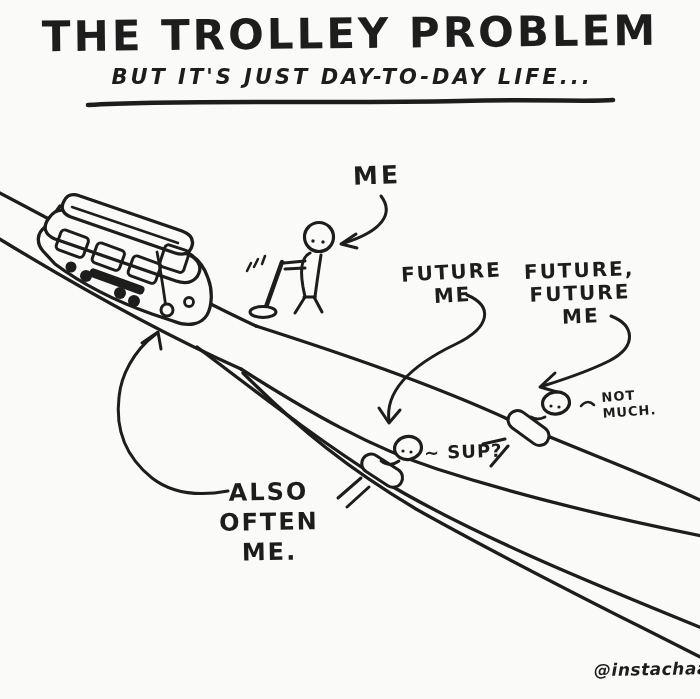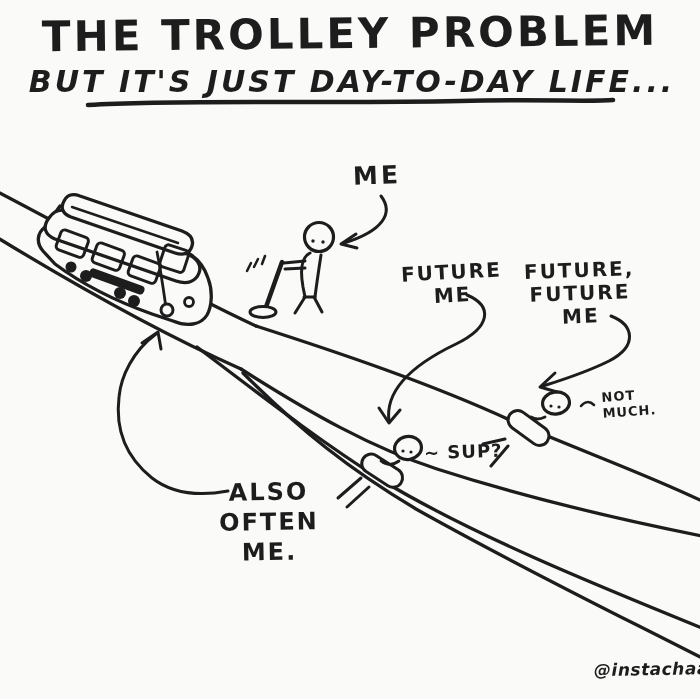--- a/index.html
+++ b/index.html
@@ -12,21 +12,21 @@
   #art { position:absolute; left:0; top:0; }
   .ink-stroke { stroke:var(--ink); fill:none; stroke-linecap:round; stroke-linejoin:round; }
   .paper-fill { fill:var(--paper); }
   .ink-fill   { fill:var(--ink); stroke:none; }
   .lbl {
     position:absolute; font-weight:bold; line-height:1;
     white-space:nowrap; color:var(--ink);
   }
   .stack { text-align:center; }
   .t-title    { left:350px; top:13px;  font-size:42px; letter-spacing:3px; transform:translateX(-50%) rotate(-0.6deg); }
-  .t-subtitle { left:352px; top:67px;  font-size:30px; letter-spacing:3px; font-style:italic; transform:translateX(-50%); }
+  .t-subtitle { left:352px; top:67px;  font-size:21px; letter-spacing:3px; font-style:italic; transform:translateX(-50%); }
   .t-me       { left:377px; top:163px; font-size:25px; letter-spacing:3px; transform:translateX(-50%) rotate(-2deg); }
   .t-futureme { left:452px; top:261px; font-size:20px; letter-spacing:2px; line-height:23px; transform:translateX(-50%) rotate(-3deg); }
   .t-ffme     { left:580px; top:259px; font-size:20px; letter-spacing:2px; line-height:23px; transform:translateX(-50%) rotate(-2deg); }
   .t-sup      { left:424px; top:443px; font-size:18px; letter-spacing:1px; transform:rotate(-2deg); }
   .t-notmuch  { left:602px; top:388px; font-size:13px; letter-spacing:1px; line-height:16px; transform:rotate(-4deg); }
   .t-also     { left:269px; top:477px; font-size:24px; letter-spacing:2px; line-height:30px; transform:translateX(-50%) rotate(-1deg); }
   .t-sig      { left:594px; top:661px; font-size:17px; font-style:italic; letter-spacing:0.5px; transform:rotate(-1deg); }
 </style>
 </head>
 <body>

